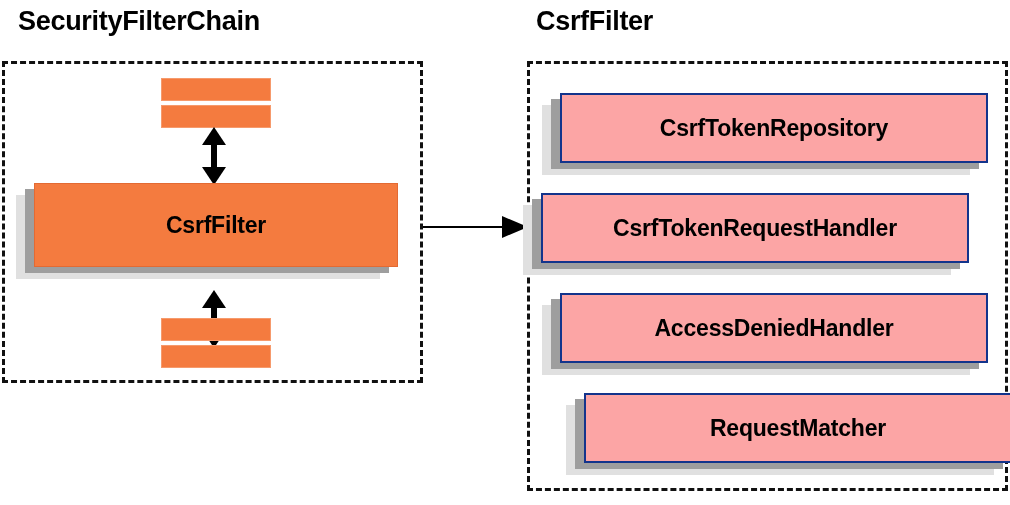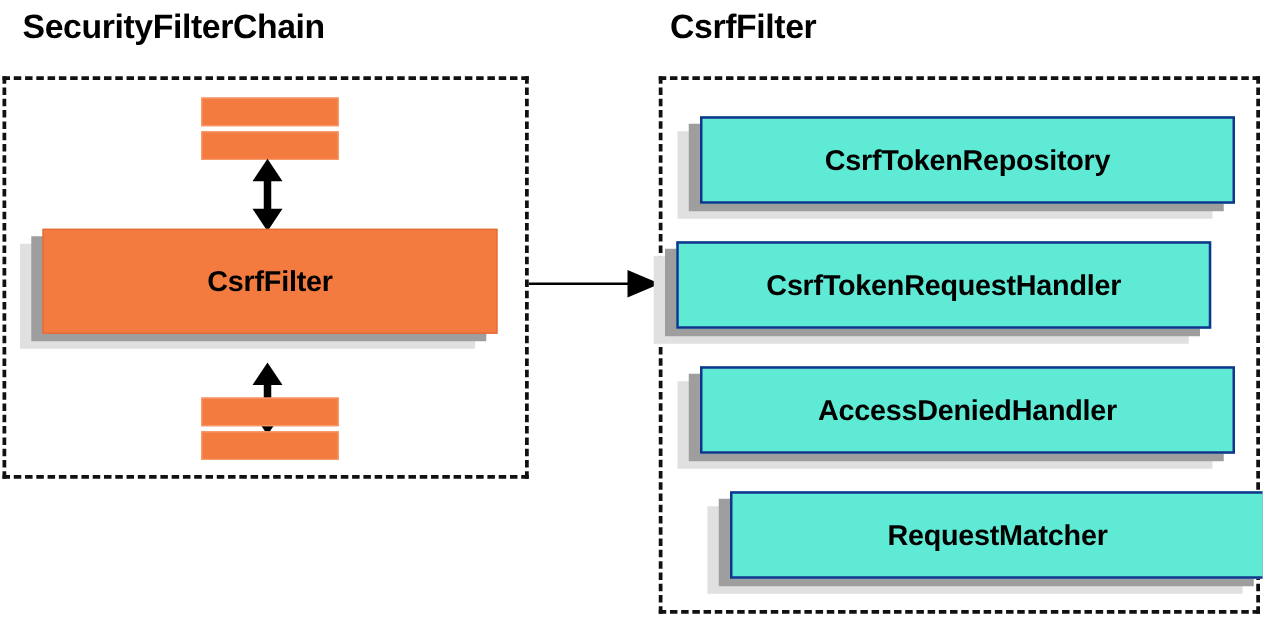--- a/index.html
+++ b/index.html
@@ -84,21 +84,21 @@
     white-space: nowrap;
   }
 
   
   .orange .plate.front {
     background: #f47b3f;
     border: 1px solid #e36a33;
   }
   
   .blue .plate.front {
-    background: #5eead4;
+    background: #fca5a5;
     border: 2px solid #13348c;
   }
 
   
   .orange-bar {
     position: absolute;
     background: #f47b3f;
     border: 1px solid #f69a6c;
     box-sizing: border-box;
   }

